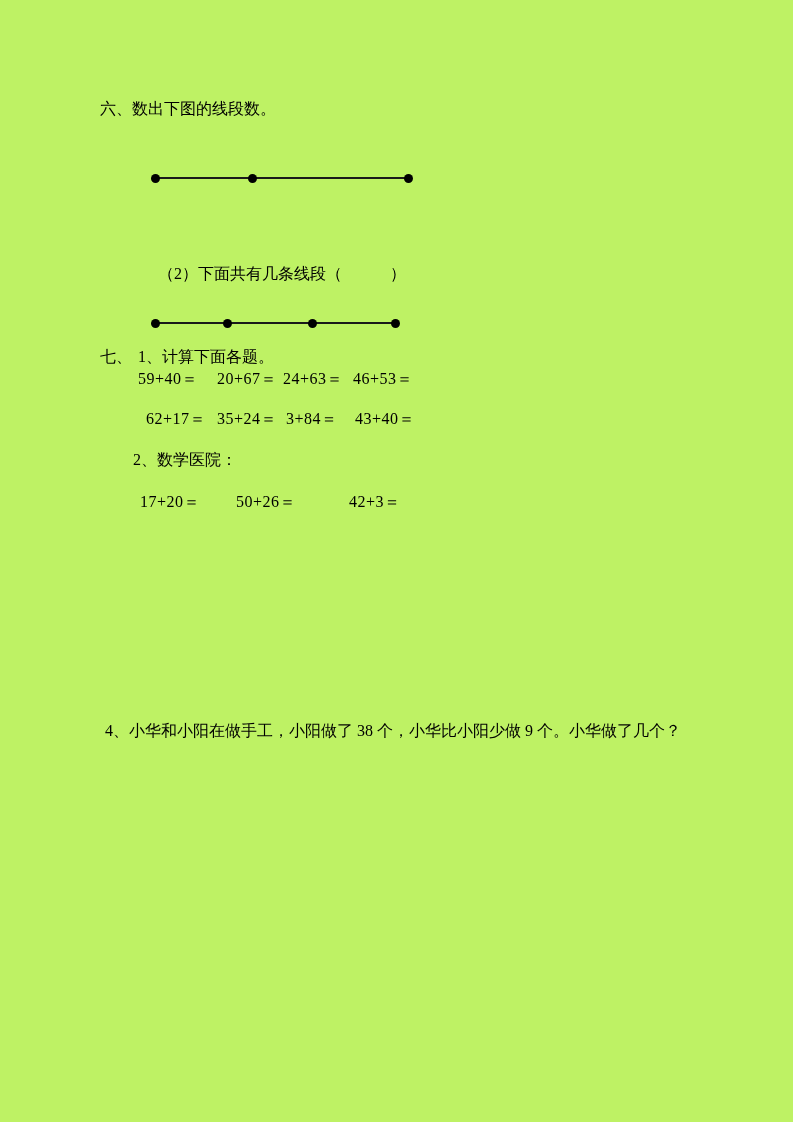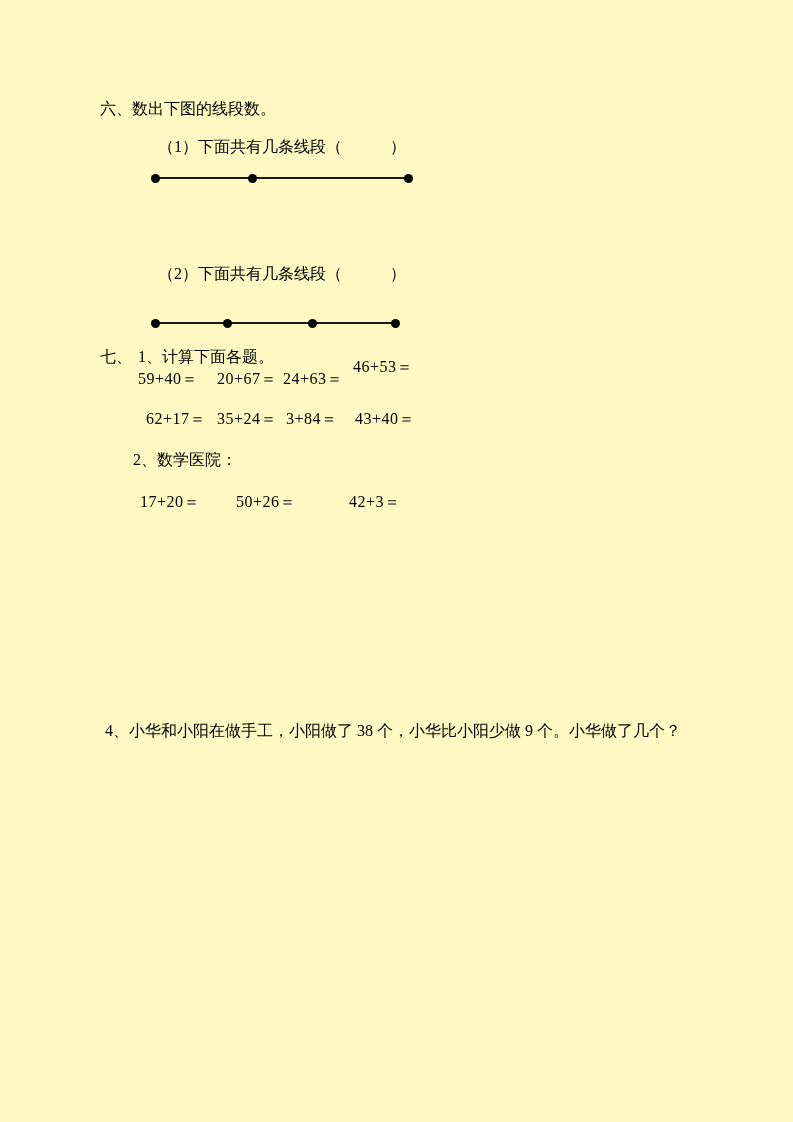--- a/index.html
+++ b/index.html
@@ -4,21 +4,21 @@
 <style>
   html, body {
     margin: 0;
     padding: 0;
     background: #ffffff;
   }
   .page {
     position: relative;
     width: 793px;
     height: 1122px;
-    background: #fef9c3;
+    background: #bef264;
     font-family: "Liberation Serif", "DejaVu Serif", serif;
     color: #000000;
     overflow: hidden;
   }
   .t {
     position: absolute;
     font-size: 16px;
     line-height: 20px;
     white-space: nowrap;
   }
@@ -45,21 +45,20 @@
     background: #000000;
   }
 </style>
 </head>
 <body>
 
 <div class="page">
 
   <div class="t" style="left:100px;top:99px;">六、数出下图的线段数。</div>
 
-  <div class="t" style="left:158px;top:137px;">（1）下面共有几条线段（　　　）</div>
 
   <div>
     <div class="seg-line" style="left:155px;top:177px;width:253px;"></div>
     <div class="seg-dot" style="left:151px;top:174px;"></div>
     <div class="seg-dot" style="left:248px;top:174px;"></div>
     <div class="seg-dot" style="left:404px;top:174px;"></div>
   </div>
 
   <div class="t" style="left:158px;top:264px;">（2）下面共有几条线段（　　　）</div>
 
@@ -70,21 +69,21 @@
     <div class="seg-dot" style="left:308px;top:319px;"></div>
     <div class="seg-dot" style="left:391px;top:319px;"></div>
   </div>
 
   <div class="t" style="left:100px;top:347px;">七、</div>
   <div class="t" style="left:138px;top:347px;">1、计算下面各题。</div>
 
   <div class="t eq" style="left:138px;top:369px;">59+40＝</div>
   <div class="t eq" style="left:217px;top:369px;text-align:center;">20+67＝</div>
   <div class="t eq" style="left:283px;top:369px;">24+63＝</div>
-  <div class="t eq" style="left:353px;top:357px;">46+53＝</div>
+  <div class="t eq" style="left:353px;top:369px;">46+53＝</div>
 
   <div class="t eq" style="left:146px;top:409px;">62+17＝</div>
   <div class="t eq" style="left:217px;top:409px;">35+24＝</div>
   <div class="t eq" style="left:286px;top:409px;">3+84＝</div>
   <div class="t eq" style="left:355px;top:409px;">43+40＝</div>
 
   <div class="t" style="left:133px;top:450px;">2、数学医院：</div>
 
   <div class="t eq" style="left:140px;top:492px;">17+20＝</div>
   <div class="t eq" style="left:224px;top:492px;margin-left:12px;">50+26＝</div>

